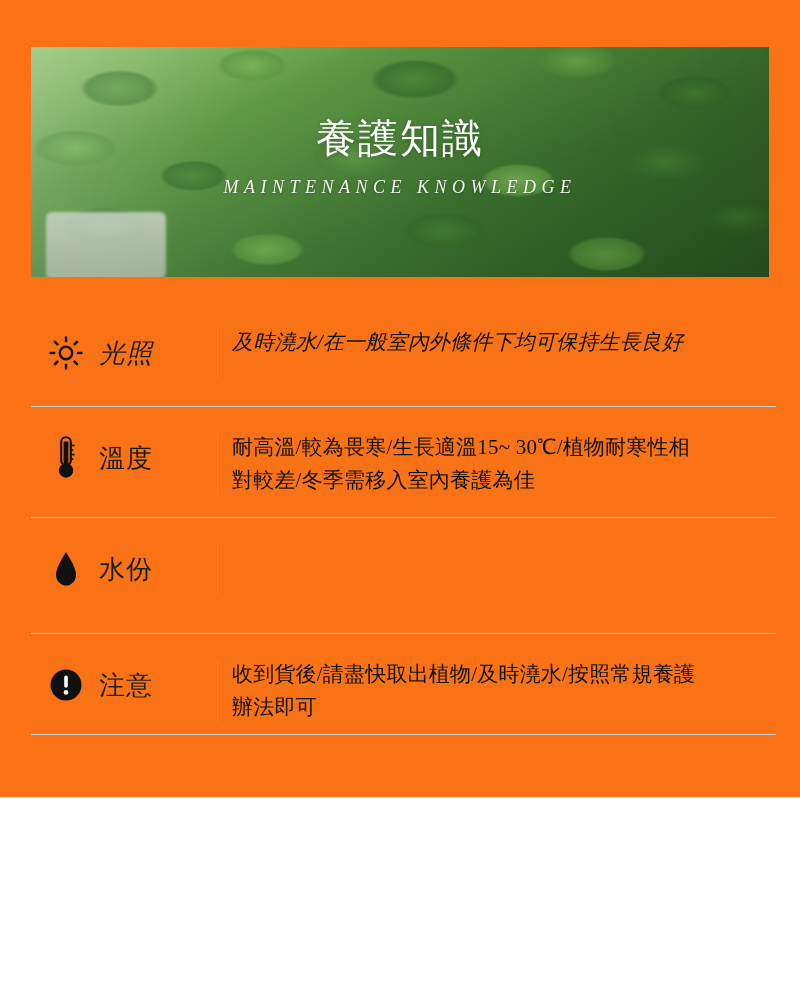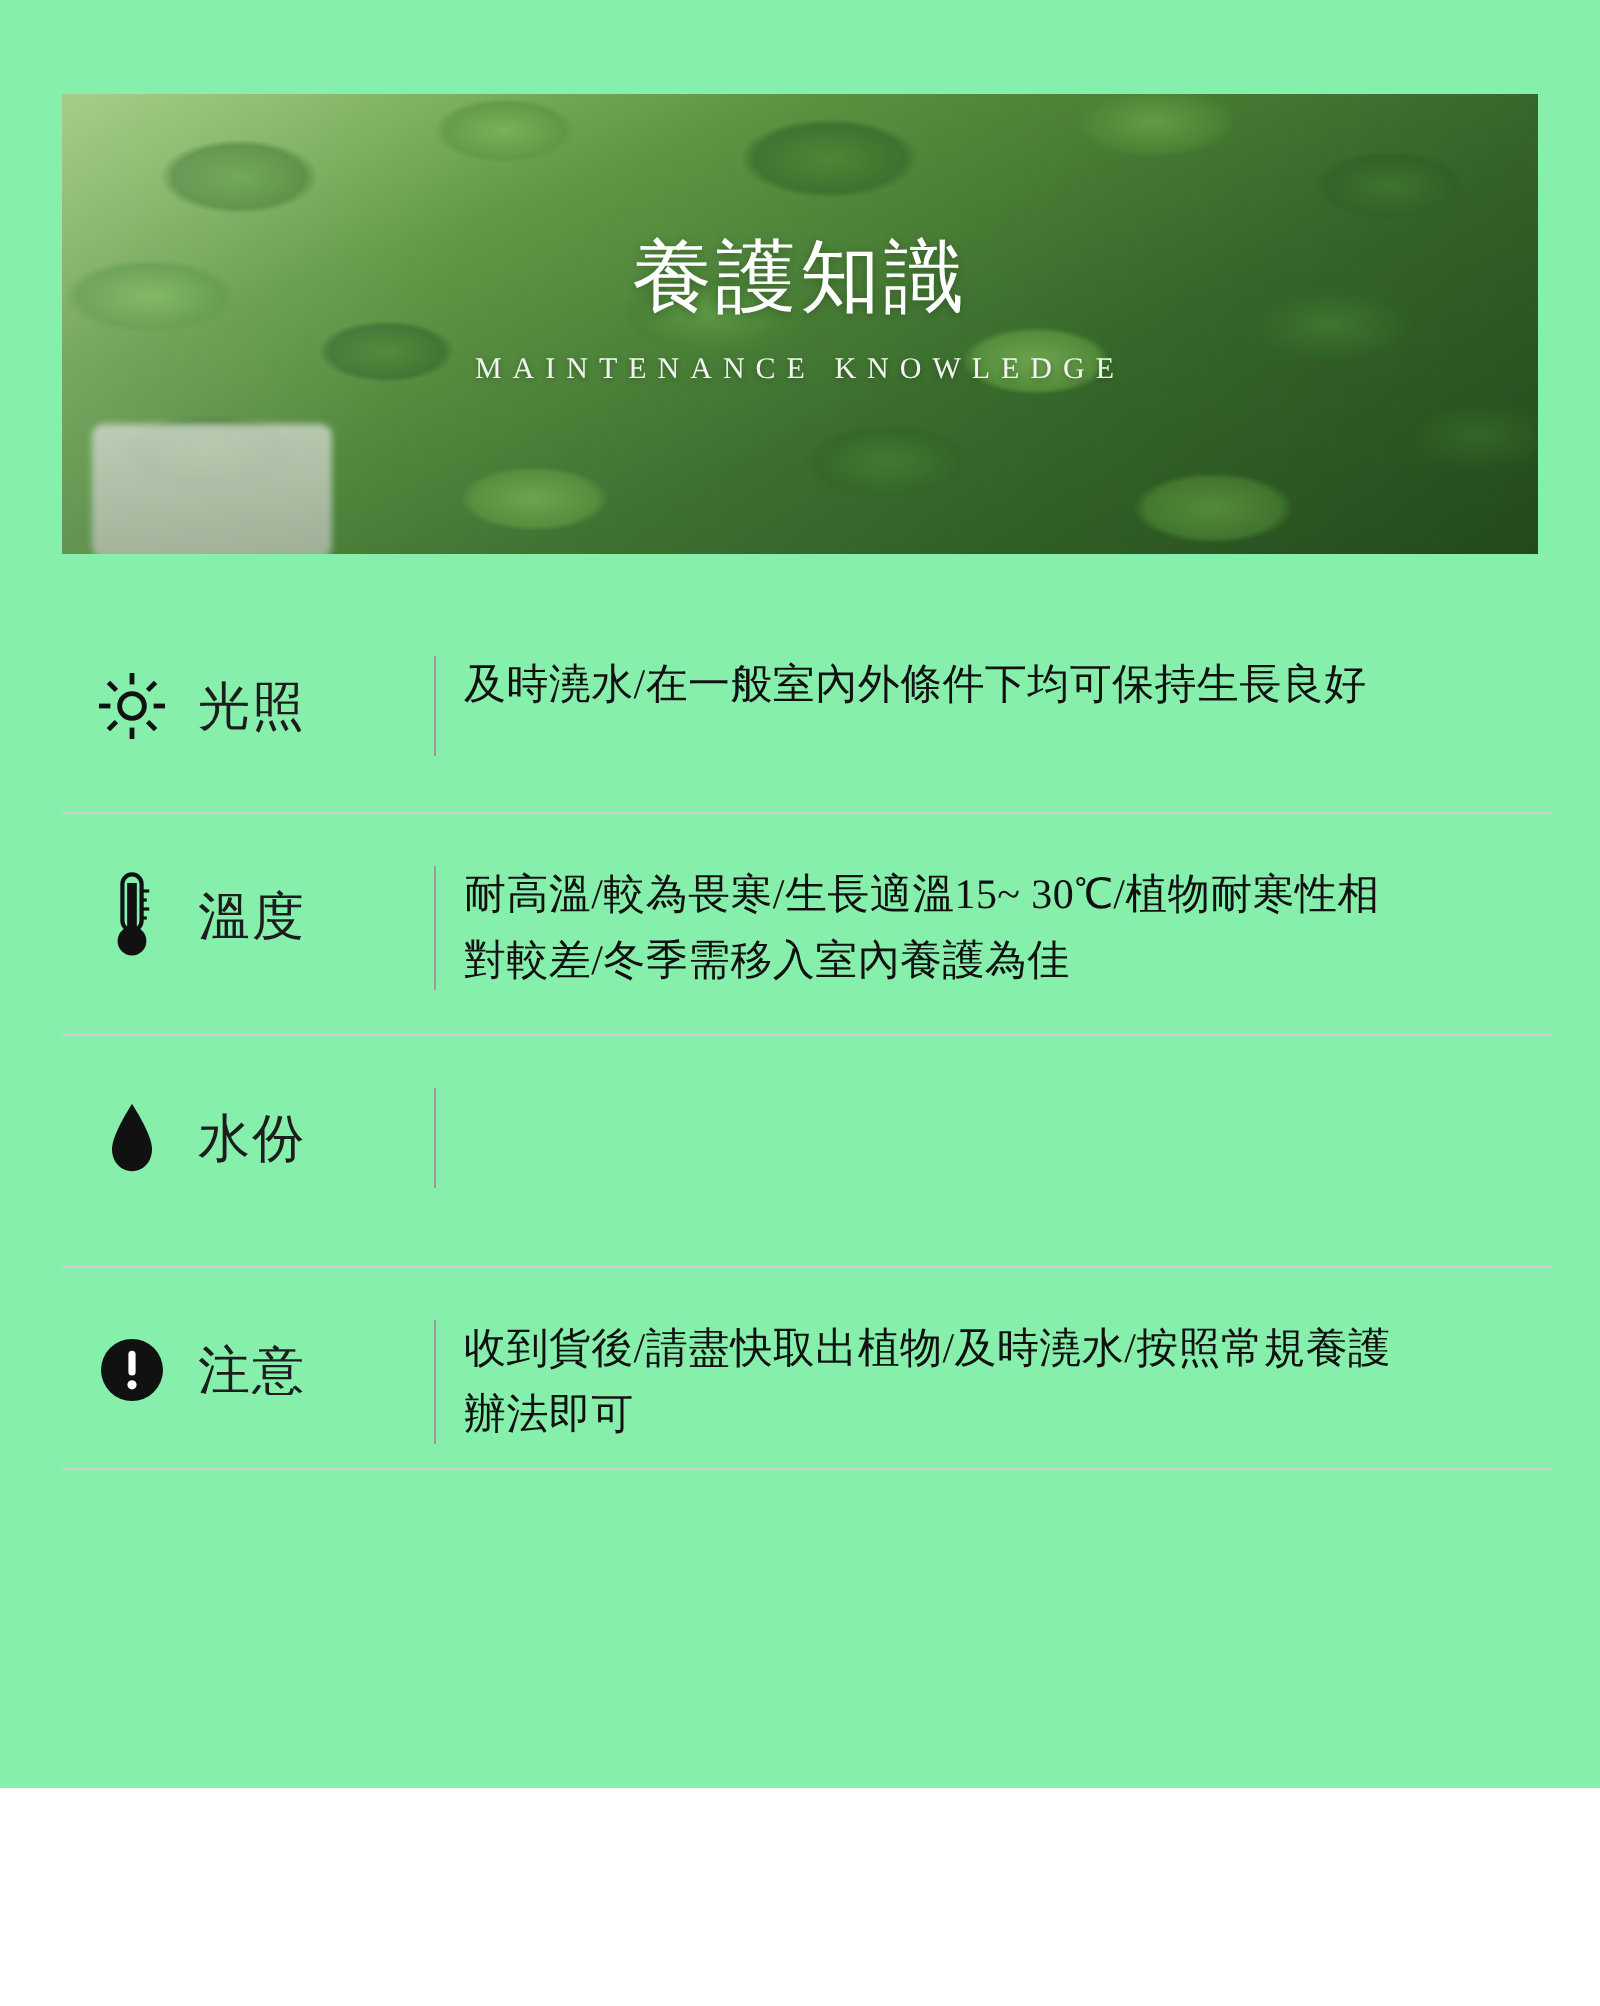--- a/index.html
+++ b/index.html
@@ -10,22 +10,22 @@
     width: 800px;
     height: 1003px;
     background: #ffffff;
     font-family: "Liberation Sans", sans-serif;
     overflow: hidden;
   }
 
   .page {
     position: relative;
     width: 800px;
-    height: 894px;
-    background: #86efac;
+    height: 797px;
+    background: #f97316;
   }
 
   
   .hero {
     position: absolute;
     left: 31px;
     top: 47px;
     width: 738px;
     height: 230px;
     overflow: hidden;
@@ -88,44 +88,46 @@
     font-size: 40px;
     line-height: 1;
     letter-spacing: 2px;
     font-weight: 400;
     font-family: "Liberation Serif", serif;
     text-shadow: 0 1px 4px rgba(0,0,0,0.25);
   }
   .hero-sub {
     margin-top: 18px;
     color: #f2f5ef;
-    font-size: 15px;
+    font-size: 18px;
     letter-spacing: 5.5px;
     font-family: "Liberation Serif", serif;
     text-shadow: 0 1px 3px rgba(0,0,0,0.28);
     white-space: nowrap;
+    font-style: italic;
   }
 
   
   .rows {
     position: absolute;
     left: 31px;
     top: 300px;
     width: 745px;
   }
   .row {
     display: flex;
     align-items: flex-start;
     border-bottom: 1px solid #cfcfcf;
     padding: 22px 0 20px 0;
     min-height: 76px;
     box-sizing: border-box;
   }
   .row:first-child {
     padding-top: 24px;
+    font-style: italic;
   }
 
   .row-label {
     width: 186px;
     flex: 0 0 186px;
     display: flex;
     align-items: center;
     gap: 12px;
     padding-left: 14px;
     box-sizing: border-box;

